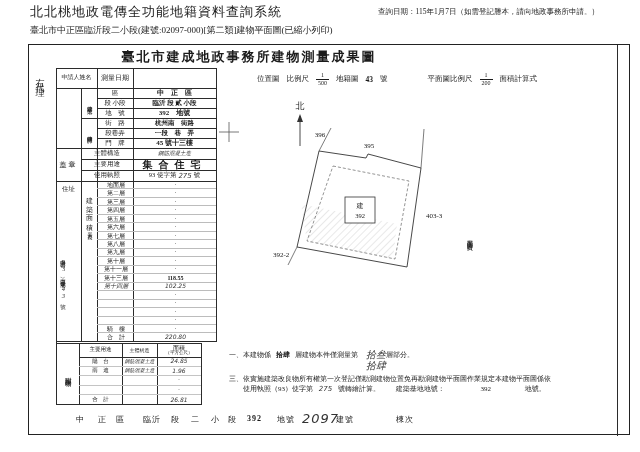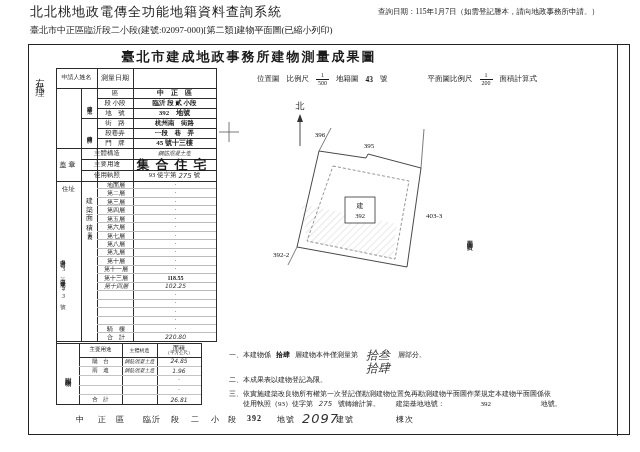--- a/index.html
+++ b/index.html
@@ -24,21 +24,21 @@
   .annexbox { position: absolute; left: 50px; top: 298px; width: 122px; height: 61px; display: flex; flex-direction: column; }
   .ahead { display: flex; height: 14px; }
   .arow { flex: 1; display: flex; align-items: center; border-bottom: 1px solid #c4c4c4; }
   .arow:last-child { border-bottom: none; }
   .a1 { width: 43px; text-align: center; font-size: 5.5px; line-height: 1; }
   .a2 { width: 35px; text-align: center; font-size: 5px; line-height: 1; }
   .a3 { flex: 1; text-align: center; font-size: 6px; line-height: 1; }
   .fpart { position: absolute; top: 369px; font-size: 8px; letter-spacing: 1px; }
   .notes { position: absolute; left: 200px; top: 306px; width: 388px; font-size: 7px; line-height: 1.4; }
   .nrow { display: flex; align-items: flex-start; }
-  .hwstack { display: inline-block; margin: -2px 8px 0 8px; font-size: 12px; line-height: 1.1; }
+  .hwstack { display: inline-block; margin: -2px 0 0 8px; font-size: 10px; line-height: 1.1; }
   svg text { font-family: "Liberation Serif", serif; }
 </style>
 </head>
 <body>
 
 <div class="abs" style="left:30px;top:3px;font-size:13px;letter-spacing:1px">北北桃地政電傳全功能地籍資料查詢系統</div>
 <div class="abs" style="left:378px;top:7px;font-size:7.5px">查詢日期：115年1月7日（如需登記謄本，請向地政事務所申請。）</div>
 <div class="abs" style="left:30px;top:24px;font-size:9px">臺北市中正區臨沂段二小段(建號:02097-000)[第二類]建物平面圖(已縮小列印)</div>
 
 <div class="formbox">
@@ -89,21 +89,21 @@
   <div class="abs c" style="left:104px;top:73px;width:83px;height:10px;font-size:6.5px;font-weight:bold">杭州南　街路</div>
   <div class="abs c" style="left:68px;top:83px;width:36px;height:10px;font-size:6.5px">段巷弄</div>
   <div class="abs c" style="left:104px;top:83px;width:83px;height:10px;font-size:6.5px;font-weight:bold">一段　巷　弄</div>
   <div class="abs c" style="left:68px;top:93px;width:36px;height:10px;font-size:6.5px">門　牌</div>
   <div class="abs c" style="left:104px;top:93px;width:83px;height:10px;font-size:7px;font-weight:bold">45 號十三樓</div>
 
   <div class="abs c" style="left:27px;top:103px;width:25px;height:33px;font-size:7px;letter-spacing:2px">蓋章</div>
   <div class="abs c" style="left:52px;top:103px;width:52px;height:11px;font-size:6.5px">主體構造</div>
   <div class="abs c hw" style="left:104px;top:103px;width:83px;height:11px;font-size:5.5px">鋼筋混凝土造</div>
   <div class="abs c" style="left:52px;top:114px;width:52px;height:11px;font-size:6.5px">主要用途</div>
-  <div class="abs c" style="left:104px;top:114px;width:83px;height:11px;font-size:13px;letter-spacing:6px;font-weight:bold">集合住宅</div>
+  <div class="abs c" style="left:104px;top:114px;width:83px;height:11px;font-size:10px;letter-spacing:6px;font-weight:bold">集合住宅</div>
   <div class="abs c" style="left:52px;top:125px;width:52px;height:11px;font-size:6.5px">使用執照</div>
   <div class="abs c" style="left:104px;top:125px;width:83px;height:11px;font-size:6.5px;gap:2px">
     <span>93 使字第</span>
     <span class="hw" style="font-size:7px">275</span>
     <span>號</span>
   </div>
 
   <div class="abs c" style="left:27px;top:139px;width:25px;height:10px;font-size:6.5px">住址</div>
   <div class="abs vtext" style="left:31px;top:210px;height:100px;font-size:5.5px">
     <span>申請書（93）中正建字第</span><span class="hw">243</span><span>號</span>
@@ -284,29 +284,28 @@
     <div class="nrow">
       <span>一、本建物係</span>
       <span style="font-weight:bold;margin:0 5px">拾肆</span>
       <span>層建物本件僅測量第</span>
       <span class="hwstack hw">
         <span style="display:block">拾叁</span>
         <span style="display:block">拾肆</span>
       </span>
       <span>層部分。</span>
     </div>
-    <div style="margin-top:1px">二、本成果表以建物登記為限。</div>
     <div style="margin-top:4px">三、依實施建築改良物所有權第一次登記僅勘測建物位置免再勘測建物平面圖作業規定本建物平面圖係依</div>
     <div style="padding-left:14px">
       <span>使用執照（93）使字第</span>
       <span class="hw" style="margin:0 4px">275</span>
       <span>號轉繪計算。</span>
       <span style="margin-left:14px">建築基地地號：</span>
       <span style="margin-left:34px">392</span>
-      <span style="margin-left:48px">地號。</span>
+      <span style="margin-left:32px">地號。</span>
     </div>
   </div>
 
   <span class="fpart" style="left:47px">中</span>
   <span class="fpart" style="left:69px">正</span>
   <span class="fpart" style="left:87px">區</span>
   <span class="fpart" style="left:114px">臨沂</span>
   <span class="fpart" style="left:142px">段</span>
   <span class="fpart" style="left:162px">二</span>
   <span class="fpart" style="left:182px">小</span>

